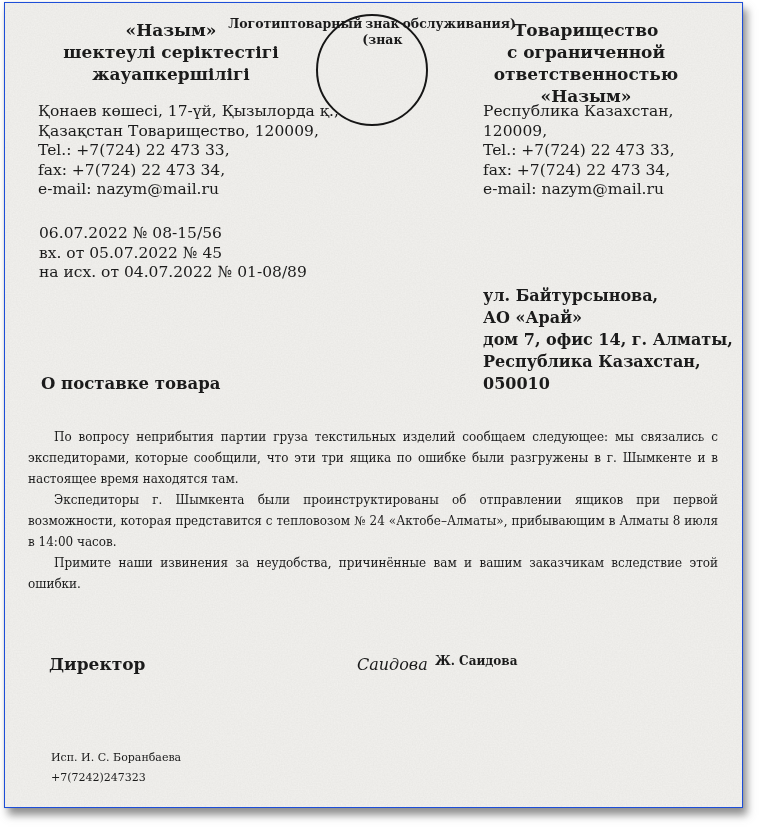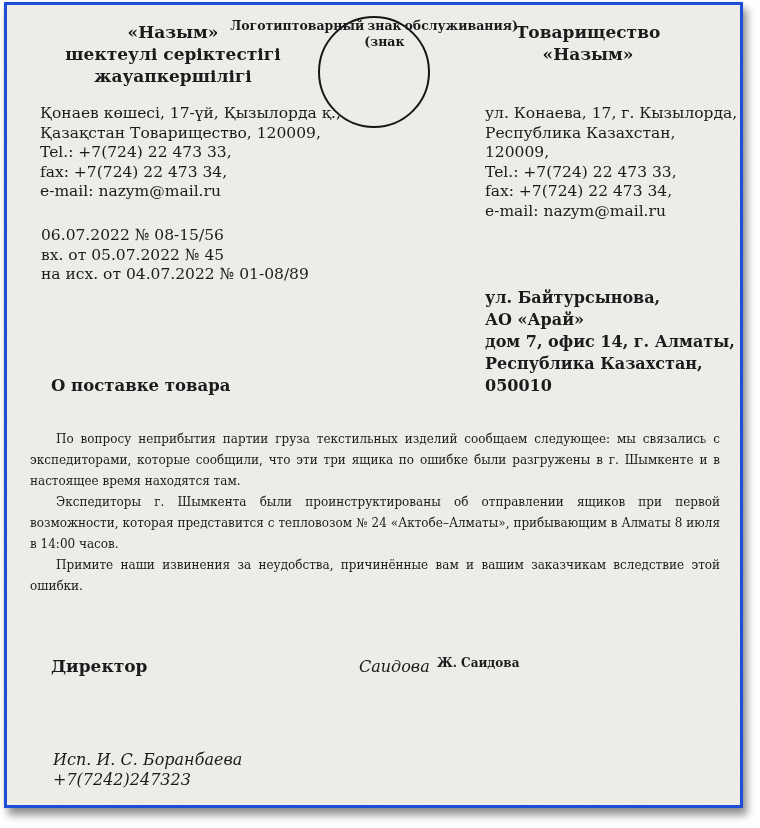--- a/index.html
+++ b/index.html
@@ -9,21 +9,21 @@
     font-family: "DejaVu Serif", "Liberation Serif", serif;
     color: #1b1b1b;
     overflow: hidden;
   }
   .page {
     position: absolute;
     left: 4px; top: 2px;
     width: 739px; height: 806px;
     box-sizing: border-box;
     background: #f2f1ee;
-    border: 3px solid #1d4ed8;
+    border: 1px solid #1d4ed8;
     box-shadow: 4px 7px 8px rgba(95,95,95,0.70), 0 0 2px rgba(0,0,0,0.12);
     padding-left: 24px;
   }
   .texture {
     position: absolute; left: 0; top: 0;
     width: 100%; height: 100%;
     opacity: 0.16;
     pointer-events: none;
   }
   .abs { position: absolute; }
@@ -45,34 +45,34 @@
   }
 
   .addr { font-size: 15.5px; line-height: 19.5px; }
   .left-addr  { left: 33px;  top: 99px; }
   .right-addr { left: 478px; top: 99px; }
 
   .refs { left: 34px; top: 221px; font-size: 15.5px; line-height: 19.5px; }
 
   .recipient { left: 478px; top: 282px; font-weight: bold; font-size: 16px; line-height: 22px; }
 
-  .subject { left: 44px; top: 371px; font-weight: bold; font-size: 16.5px; }
+  .subject { left: 36px; top: 371px; font-weight: bold; font-size: 16.5px; }
 
   .body-text {
     left: 23px; top: 424px; width: 690px;
     font-size: 12px; line-height: 21px;
     text-align: justify;
   }
   .body-text p { margin: 0; text-indent: 26px; }
 
   .sig-position { left: 44px;  top: 651px; font-weight: bold; font-size: 17px; }
   .sig-hand     { left: 352px; top: 652px; font-style: italic; font-size: 16px; }
   .sig-name     { left: 430px; top: 651px; width: 248px; text-align: left; font-weight: bold; font-size: 12px; }
 
-  .executor { left: 46px; top: 745px; font-size: 16px; line-height: 19.5px; font-style: italic; }
+  .executor { left: 46px; top: 745px; font-size: 11px; line-height: 19.5px; }
 </style>
 </head>
 <body>
 
 <div class="page">
 
   <svg class="texture" xmlns="http://www.w3.org/2000/svg" width="739" height="806">
     <filter id="paperNoise">
       <feTurbulence type="fractalNoise" baseFrequency="0.72" numOctaves="2" seed="7" stitchTiles="stitch"></feTurbulence>
       <feColorMatrix type="matrix" values="0 0 0 0 0.42  0 0 0 0 0.42  0 0 0 0 0.40  0 0 0 0.9 0"></feColorMatrix>
@@ -88,33 +88,33 @@
 
   <div class="abs logo-circle">
     <div>Логотип</div>
     <div>товарный</div>
     <div>знак (знак</div>
     <div>обслуживания)</div>
   </div>
 
   <div class="abs right-title center b">
     <div>Товарищество</div>
+    <div>с ограниченной ответственностью</div>
     <div>«Назым»</div>
   </div>
 
   <div class="abs addr left-addr">
     <div>Қонаев көшесі, 17-үй, Қызылорда қ.,</div>
     <div>Қазақстан Товарищество, 120009,</div>
     <div>Tel.: +7(724) 22 473 33,</div>
     <div>fax: +7(724) 22 473 34,</div>
     <div>e-mail: nazym@mail.ru</div>
   </div>
 
   <div class="abs addr right-addr">
-    <div>ул. Конаева, 17, г. Кызылорда,</div>
     <div>Республика Казахстан, 120009,</div>
     <div>Tel.: +7(724) 22 473 33,</div>
     <div>fax: +7(724) 22 473 34,</div>
     <div>e-mail: nazym@mail.ru</div>
   </div>
 
   <div class="abs refs">
     <div>06.07.2022 № 08-15/56</div>
     <div>вх. от 05.07.2022 № 45</div>
     <div>на исх. от 04.07.2022 № 01-08/89</div>

